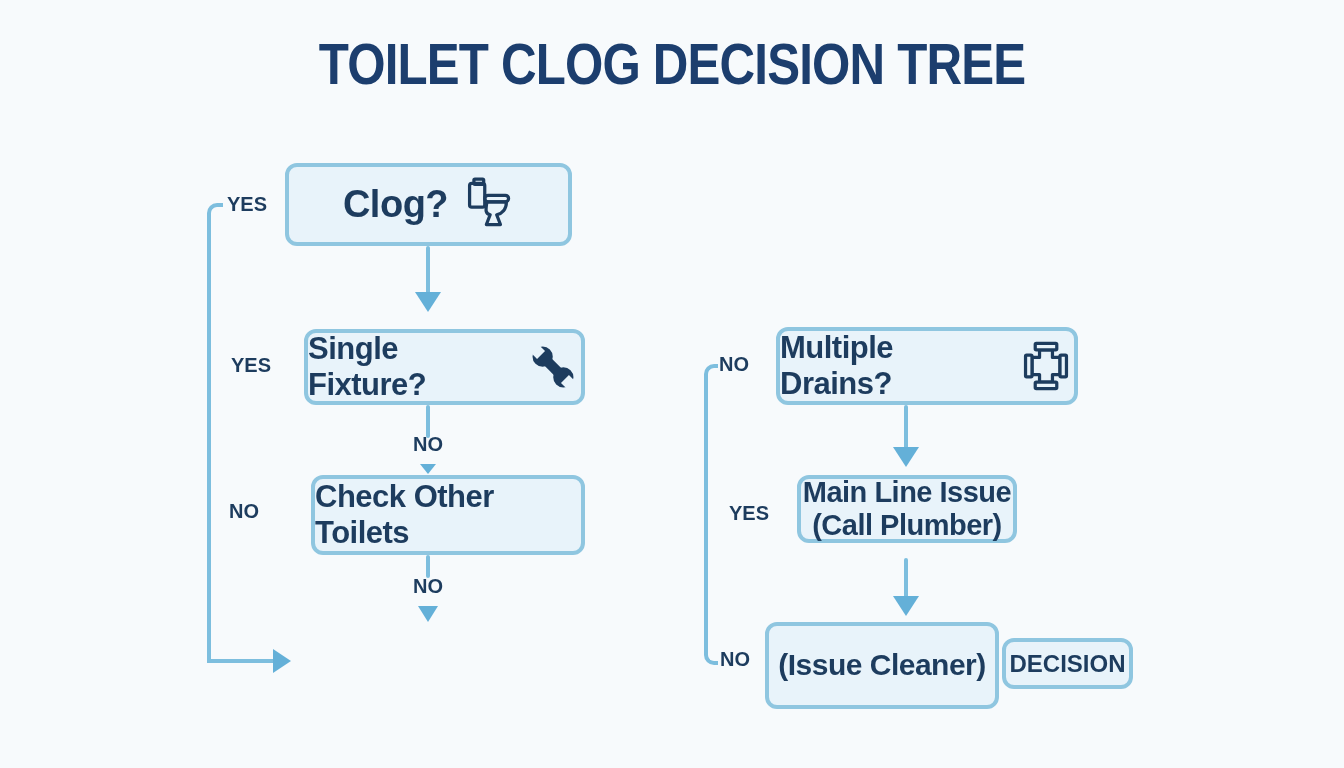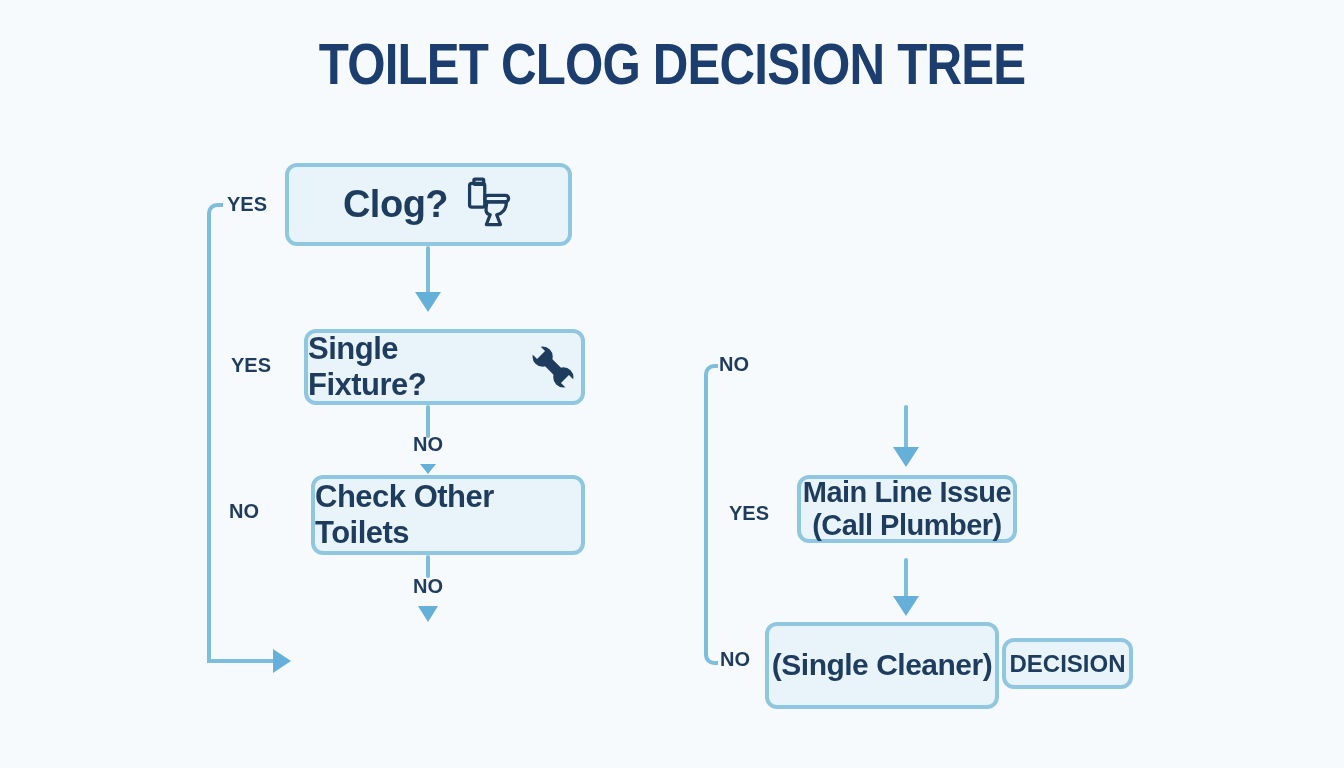--- a/index.html
+++ b/index.html
@@ -113,31 +113,41 @@
         <rect x="39" y="19" width="10" height="10" fill="var(--box-fill)"></rect>
       </g>
     </svg>
   </div>
 
   <div class="node n-check">
     <span>Check Other Toilets</span>
   </div>
 
 
+  <div class="node n-multiple">
+    <span>Multiple Drains?</span>
+    <svg width="56" height="50" viewBox="0 0 52 46" fill="none" stroke="currentColor" stroke-width="3" stroke-linejoin="round">
+      <path d="M20 8 H32 V15 H39 V31 H32 V38 H20 V31 H13 V15 H20 Z"></path>
+      <rect x="16" y="2" width="20" height="6" rx="1" fill="var(--box-fill)"></rect>
+      <rect x="16" y="38" width="20" height="6" rx="1" fill="var(--box-fill)"></rect>
+      <rect x="7" y="13" width="6" height="20" rx="1" fill="var(--box-fill)"></rect>
+      <rect x="39" y="13" width="6" height="20" rx="1" fill="var(--box-fill)"></rect>
+    </svg>
+  </div>
 
   <div class="node n-main">
     <span class="lines">
       <span>Main Line Issue</span>
       <span>(Call Plumber)</span>
     </span>
   </div>
 
   <div class="node n-slow">
     <span class="lines">
-      <span>(Single Cleaner)</span>
+      <span>(Issue Cleaner)</span>
     </span>
   </div>
 
   <div class="node n-resolved">
     <span>DECISION</span>
   </div>
 
 </div>
 
 </body></html>

